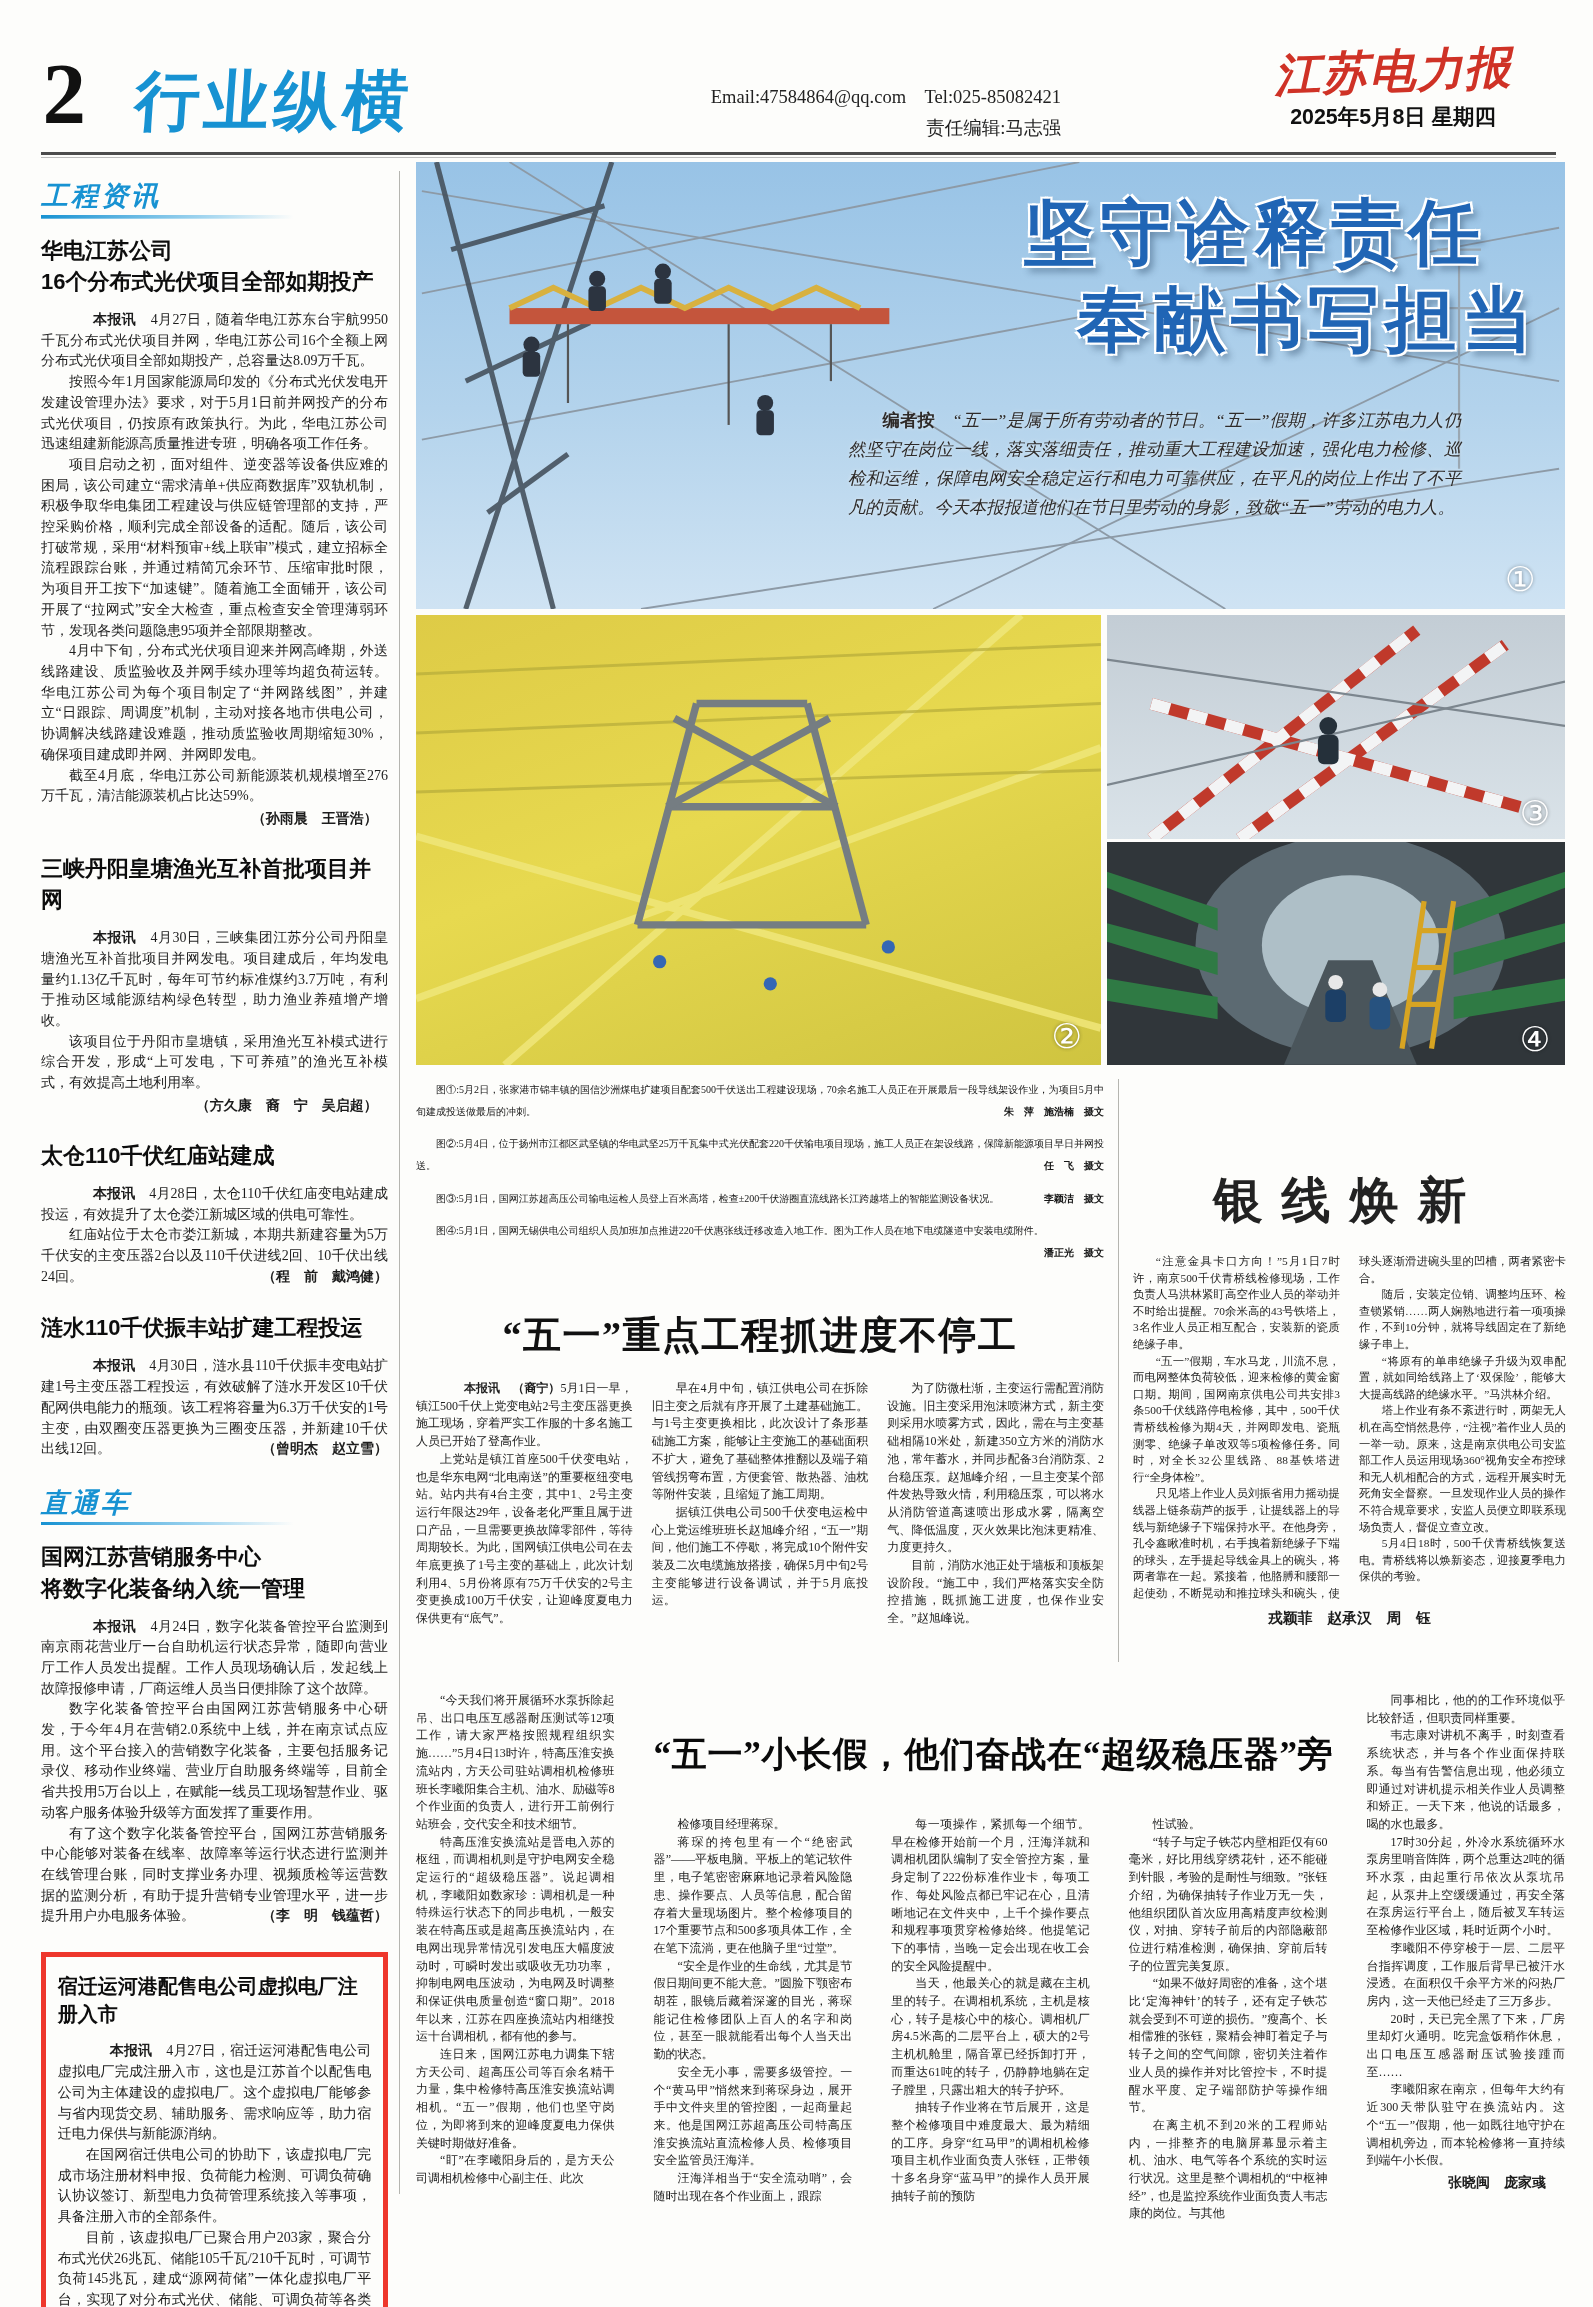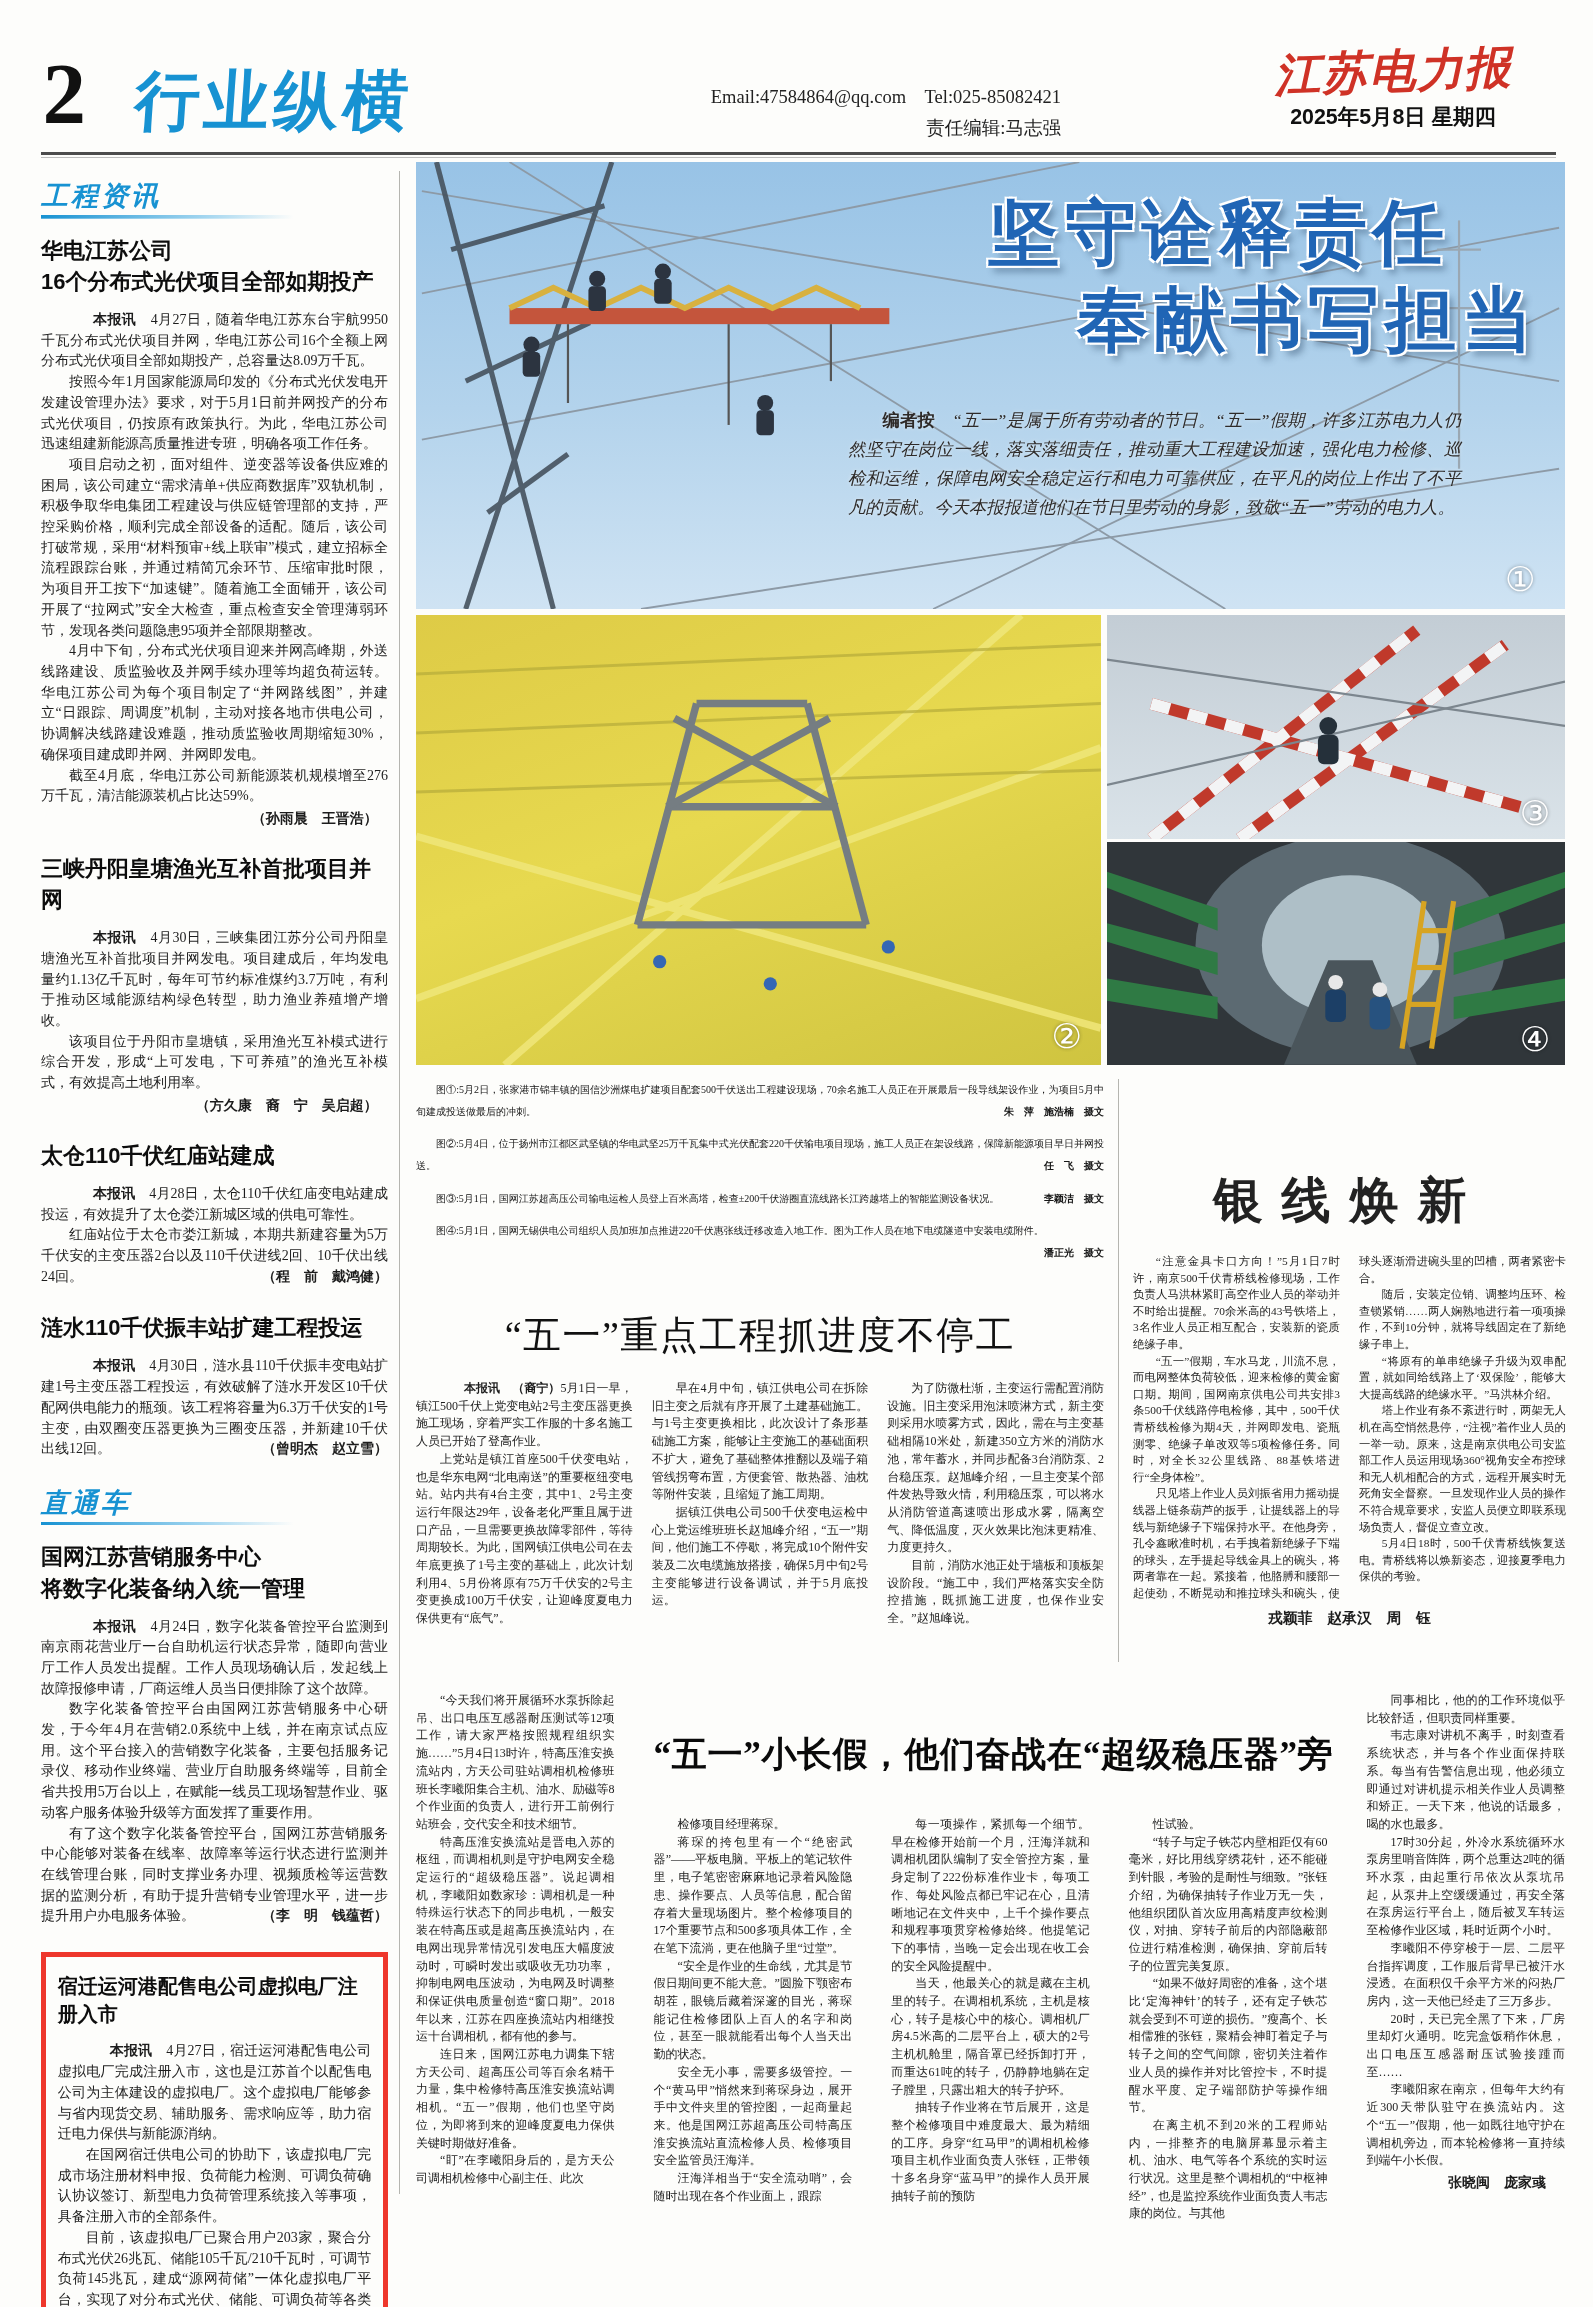--- a/index.html
+++ b/index.html
@@ -30,42 +30,42 @@
   .red-box { border:5.2px solid #ee372c; padding:14.8px 11.8px 10.3px 11.8px; margin:4.4px 0 19px 0; }
   .red-box .a-title { font-size:20px; }
 
   
   .photo { position:absolute; overflow:hidden; }
   .photo svg { position:absolute; left:0; top:0; width:100%; height:100%; }
   .photo-a { left:416px; top:162px; width:1149px; height:447px; background:linear-gradient(180deg,#98c3e6 0%,#b3d3ec 55%,#cfe3f3 100%); }
   .photo-b { left:416px; top:615px; width:685px; height:450px; background:linear-gradient(160deg,#decb46 0%,#e7d94f 45%,#cfc440 100%); }
   .photo-c { left:1107px; top:615px; width:458px; height:224px; background:linear-gradient(180deg,#c3cdd5 0%,#dae3e9 100%); }
   .photo-d { left:1107px; top:842px; width:458px; height:223px; background:#30363a; }
-  .overlay-headline { position:absolute; right:44px; top:28px; text-align:left; font-family:"Liberation Sans",sans-serif; font-weight:900; font-size:71px; line-height:1.22; color:#2065b5; letter-spacing:5.9px;
+  .overlay-headline { position:absolute; right:44px; top:28px; text-align:center; font-family:"Liberation Sans",sans-serif; font-weight:900; font-size:71px; line-height:1.22; color:#2065b5; letter-spacing:5.9px;
     text-shadow:2.2px 2.2px 0 #fff,-2.2px -2.2px 0 #fff,2.2px -2.2px 0 #fff,-2.2px 2.2px 0 #fff,5.2px 5.9px 7.4px rgba(30,60,90,.45); }
   .overlay-headline span { display:block; }
   .overlay-headline span:nth-child(2) { margin-right:-17.7px; padding-left:89px; }
   .editor-note { position:absolute; left:432px; top:244px; width:613px; font-size:17.3px; line-height:29px; color:#2e2a28; text-align:justify; font-style:italic; text-indent:2em; text-shadow:0 0 4.4px rgba(255,255,255,.55); }
   .editor-note b { font-style:normal; }
   .badge { position:absolute; color:#fff; font-size:34px; line-height:1; text-shadow:0 0 3.7px rgba(0,0,0,.45); font-family:"Liberation Sans",sans-serif; }
 
   
   .captions { position:absolute; left:416px; top:1079px; width:688px; }
   .caption { font-size:10px; line-height:22px; text-align:justify; text-indent:2em; margin-bottom:10.3px; color:#161616; }
   .caption .credit { float:right; font-weight:bold; font-family:"Liberation Sans",sans-serif; padding-left:11.8px; }
 
   
   .silver { position:absolute; left:1133px; top:1168px; width:433px; height:493px; overflow:hidden; }
   .silver-title { text-align:center; font-size:49px; letter-spacing:19px; font-weight:600; color:#222; margin-bottom:19px; font-family:"Liberation Serif",serif; }
   .cols2 { column-count:2; column-gap:19px; }
   .silver .para { font-size:11.4px; line-height:16.6px; }
   .silver-byline { text-align:center; font-weight:900; font-size:14.8px; margin-top:7.4px; font-family:"Liberation Sans",sans-serif; }
 
   .main-article { position:absolute; left:416px; top:1310px; width:688px; height:373px; overflow:hidden; }
-  .main-title { text-align:center; font-size:38px; font-weight:400; color:#111; font-family:"Liberation Serif",serif; letter-spacing:1.5px; margin-bottom:19px; }
+  .main-title { text-align:center; font-size:38px; font-weight:700; color:#111; font-family:"Liberation Serif",serif; letter-spacing:1.5px; margin-bottom:19px; }
   .cols3 { column-count:3; column-gap:19px; }
   .main-article .para { font-size:12px; line-height:17.7px; }
 
   .bottom-article { position:absolute; left:416px; top:1692px; width:1149px; height:611px; overflow:hidden;
     display:grid; grid-template-columns:repeat(5,1fr); grid-template-rows:124px auto; column-gap:39px; }
   .ba-headline { grid-column:2/5; grid-row:1; align-self:center; text-align:center; font-size:35px; font-weight:900; color:#0a0a0a; font-family:"Liberation Serif",serif; white-space:nowrap; letter-spacing:0.7px; }
   .ba-col { overflow:hidden; }
   .ba-col .para { font-size:12px; line-height:17.7px; }
   .c1 { grid-column:1; grid-row:1/3; }
   .c2 { grid-column:2; grid-row:2; }

